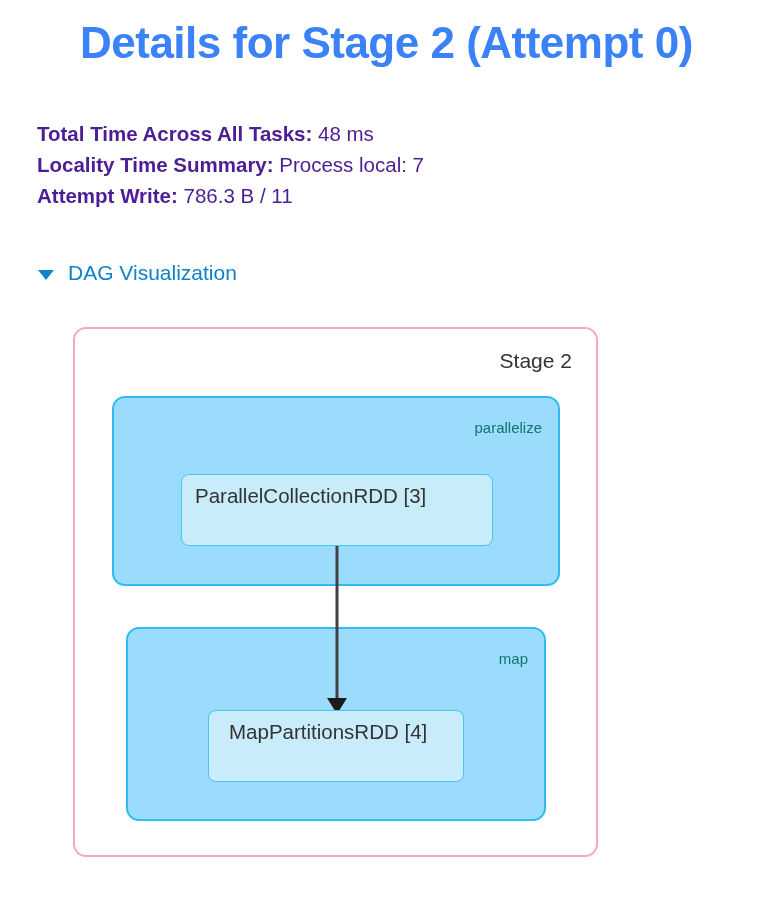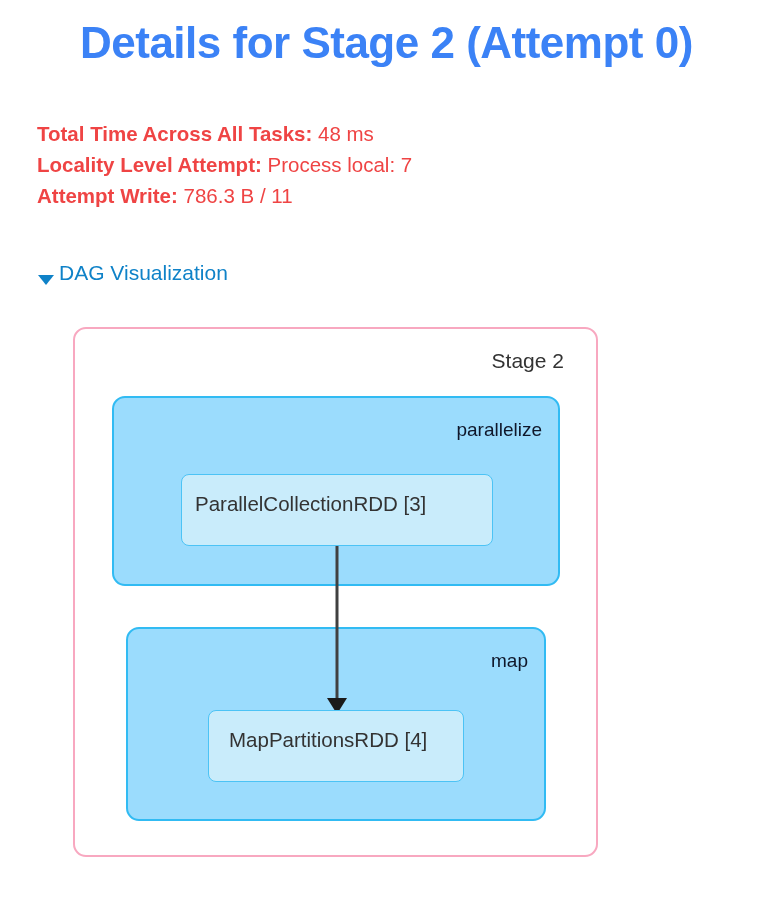--- a/index.html
+++ b/index.html
@@ -40,38 +40,38 @@
   
   .summary {
     position: absolute;
     left: 37px;
     top: 118px;
     width: 700px;
   }
   .summary-row {
     font-size: 20.5px;
     line-height: 31px;
-    color: #ef4444;
+    color: #4c1d95;
     white-space: nowrap;
   }
   .summary-label {
     font-weight: bold;
   }
   .summary-value {
     font-weight: normal;
   }
 
   
   .dag-toggle {
     position: absolute;
     left: 38px;
     top: 261px;
     display: flex;
-    align-items: flex-end;
-    gap: 5px;
+    align-items: center;
+    gap: 14px;
     cursor: pointer;
     user-select: none;
   }
   .caret-down {
     width: 0;
     height: 0;
     border-left: 8px solid transparent;
     border-right: 8px solid transparent;
     border-top: 10px solid #0f82c8;
     margin-top: 3px;
@@ -98,21 +98,21 @@
     top: 0;
     width: 525px;
     height: 530px;
     box-sizing: border-box;
     border: 2.5px solid #f8a8c0;
     border-radius: 13px;
     background: #ffffff;
   }
   .stage-cluster-label {
     position: absolute;
-    right: 32px;
+    right: 24px;
     top: 20px;
     font-size: 21px;
     color: #333333;
     white-space: nowrap;
   }
 
   
   .op-cluster {
     position: absolute;
     box-sizing: border-box;
@@ -129,22 +129,22 @@
   .op-cluster-map {
     left: 53px;
     top: 300px;
     width: 420px;
     height: 194px;
   }
   .op-cluster-label {
     position: absolute;
     right: 16px;
     top: 21px;
-    font-size: 19px;
-    color: #0f172a;
+    font-size: 15px;
+    color: #0f766e;
     white-space: nowrap;
   }
 
   
   .rdd-node {
     position: absolute;
     box-sizing: border-box;
     background: #c9ecfb;
     border: 1.6px solid #4cc3f5;
     border-radius: 8px;
@@ -161,21 +161,20 @@
     top: 383px;
     width: 256px;
     height: 72px;
     padding-left: 20px;
   }
   .rdd-line {
     font-size: 20.5px;
     line-height: 27px;
     color: #333333;
     white-space: nowrap;
-    margin-top: 8px;
   }
 
   
   .dag-edge {
     position: absolute;
     left: 0;
     top: 0;
     width: 525px;
     height: 530px;
     pointer-events: none;
@@ -187,21 +186,21 @@
 <div class="page">
 
   <div class="page-title">Details for Stage 2 (Attempt 0)</div>
 
   <div class="summary">
     <div class="summary-row">
       <span class="summary-label">Total Time Across All Tasks:</span>
       <span class="summary-value">48 ms</span>
     </div>
     <div class="summary-row">
-      <span class="summary-label">Locality Level Attempt:</span>
+      <span class="summary-label">Locality Time Summary:</span>
       <span class="summary-value">Process local: 7</span>
     </div>
     <div class="summary-row">
       <span class="summary-label">Attempt Write:</span>
       <span class="summary-value">786.3 B / 11</span>
     </div>
   </div>
 
   <div class="dag-toggle">
     <span class="caret-down"></span>

